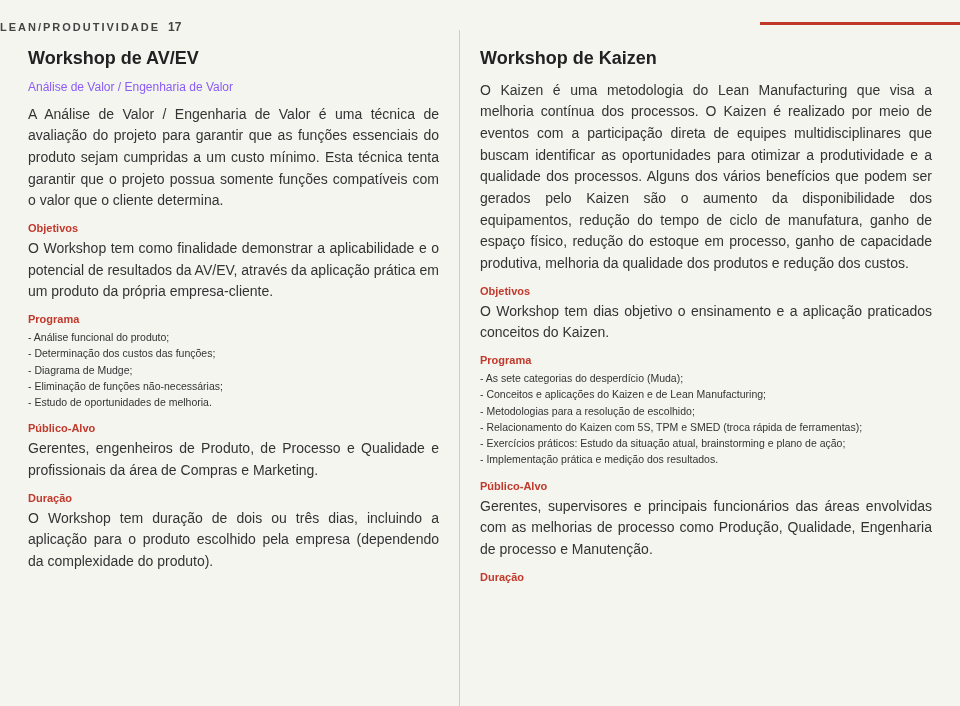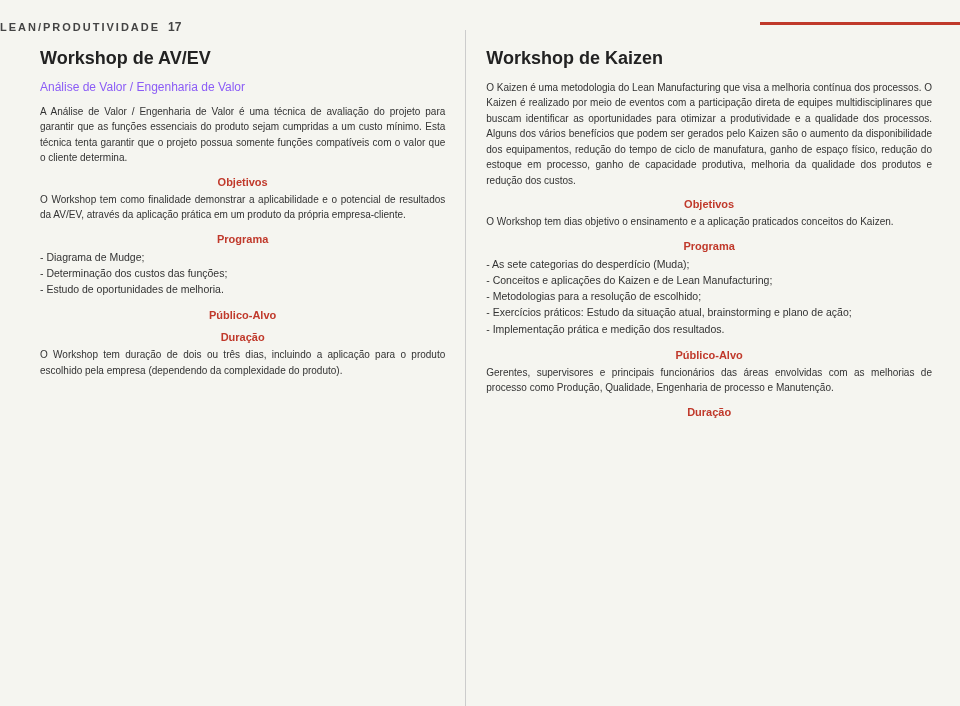--- a/index.html
+++ b/index.html
@@ -59,54 +59,52 @@
       left: 0;
       right: 0;
       bottom: 0;
       display: flex;
     }
     
     .col-left {
       width: 460px;
       padding: 18px 20px 28px 28px;
       border-right: 1px solid #ccc;
-      margin-left: 12px;
     }
     
     .col-right {
       width: 500px;
       padding: 18px 28px 12px 20px;
     }
     .section-title {
       font-size: 18px;
       font-weight: bold;
       color: #222;
       margin-bottom: 10px;
       line-height: 1.2;
     }
     .section-subtitle {
       font-size: 12px;
       color: #8b5cf6;
       margin-bottom: 10px;
       font-style: normal;
     }
     .body-text {
-      font-size: 10px;
+      font-size: 14px;
       color: #333;
       line-height: 1.55;
       text-align: justify;
       margin-bottom: 10px;
     }
     .subsection-heading {
       font-size: 11px;
       font-weight: bold;
       color: #222;
       margin-top: 10px;
       margin-bottom: 4px;
-      text-align: center;
     }
     .subsection-heading.red {
       color: #c0392b;
     }
     .list-item {
       font-size: 10.5px;
       color: #333;
       line-height: 1.55;
       text-align: justify;
     }
@@ -127,43 +125,47 @@
     <div class="col-left">
       <div class="section-title">Workshop de AV/EV</div>
       <div class="section-subtitle">Análise de Valor / Engenharia de Valor</div>
       <div class="body-text">A Análise de Valor / Engenharia de Valor é uma técnica de avaliação do projeto para garantir que as funções essenciais do produto sejam cumpridas a um custo mínimo. Esta técnica tenta garantir que o projeto possua somente funções compatíveis com o valor que o cliente determina.</div>
 
       <div class="subsection-heading red">Objetivos</div>
       <div class="body-text">O Workshop tem como finalidade demonstrar a aplicabilidade e o potencial de resultados da AV/EV, através da aplicação prática em um produto da própria empresa-cliente.</div>
 
       <div class="subsection-heading red">Programa</div>
       <div>
+        <div class="list-item">- Análise funcional do produto;</div>
+        <div class="list-item">- Determinação dos custos das funções;</div>
         <div class="list-item">- Diagrama de Mudge;</div>
-        <div class="list-item">- Determinação dos custos das funções;</div>
+        <div class="list-item">- Eliminação de funções não-necessárias;</div>
         <div class="list-item">- Estudo de oportunidades de melhoria.</div>
       </div>
 
       <div class="subsection-heading red" style="margin-top:12px;">Público-Alvo</div>
+      <div class="body-text">Gerentes, engenheiros de Produto, de Processo e Qualidade e profissionais da área de Compras e Marketing.</div>
 
       <div class="subsection-heading red">Duração</div>
       <div class="body-text">O Workshop tem duração de dois ou três dias, incluindo a aplicação para o produto escolhido pela empresa (dependendo da complexidade do produto).</div>
     </div>
 
     <div class="col-right">
       <div class="section-title">Workshop de Kaizen</div>
       <div class="body-text">O Kaizen é uma metodologia do Lean Manufacturing que visa a melhoria contínua dos processos. O Kaizen é realizado por meio de eventos com a participação direta de equipes multidisciplinares que buscam identificar as oportunidades para otimizar a produtividade e a qualidade dos processos. Alguns dos vários benefícios que podem ser gerados pelo Kaizen são o aumento da disponibilidade dos equipamentos, redução do tempo de ciclo de manufatura, ganho de espaço físico, redução do estoque em processo, ganho de capacidade produtiva, melhoria da qualidade dos produtos e redução dos custos.</div>
 
       <div class="subsection-heading red">Objetivos</div>
       <div class="body-text">O Workshop tem dias objetivo o ensinamento e a aplicação praticados conceitos do Kaizen.</div>
 
       <div class="subsection-heading red">Programa</div>
       <div>
         <div class="list-item">- As sete categorias do desperdício (Muda);</div>
         <div class="list-item">- Conceitos e aplicações do Kaizen e de Lean Manufacturing;</div>
         <div class="list-item">- Metodologias para a resolução de escolhido;</div>
+        <div class="list-item">- Relacionamento do Kaizen com 5S, TPM e SMED (troca rápida de ferramentas);</div>
         <div class="list-item">- Exercícios práticos: Estudo da situação atual, brainstorming e plano de ação;</div>
         <div class="list-item">- Implementação prática e medição dos resultados.</div>
       </div>
 
       <div class="subsection-heading red" style="margin-top:12px;">Público-Alvo</div>
       <div class="body-text">Gerentes, supervisores e principais funcionários das áreas envolvidas com as melhorias de processo como Produção, Qualidade, Engenharia de processo e Manutenção.</div>
 
       <div class="subsection-heading red">Duração</div>
     </div>
 

